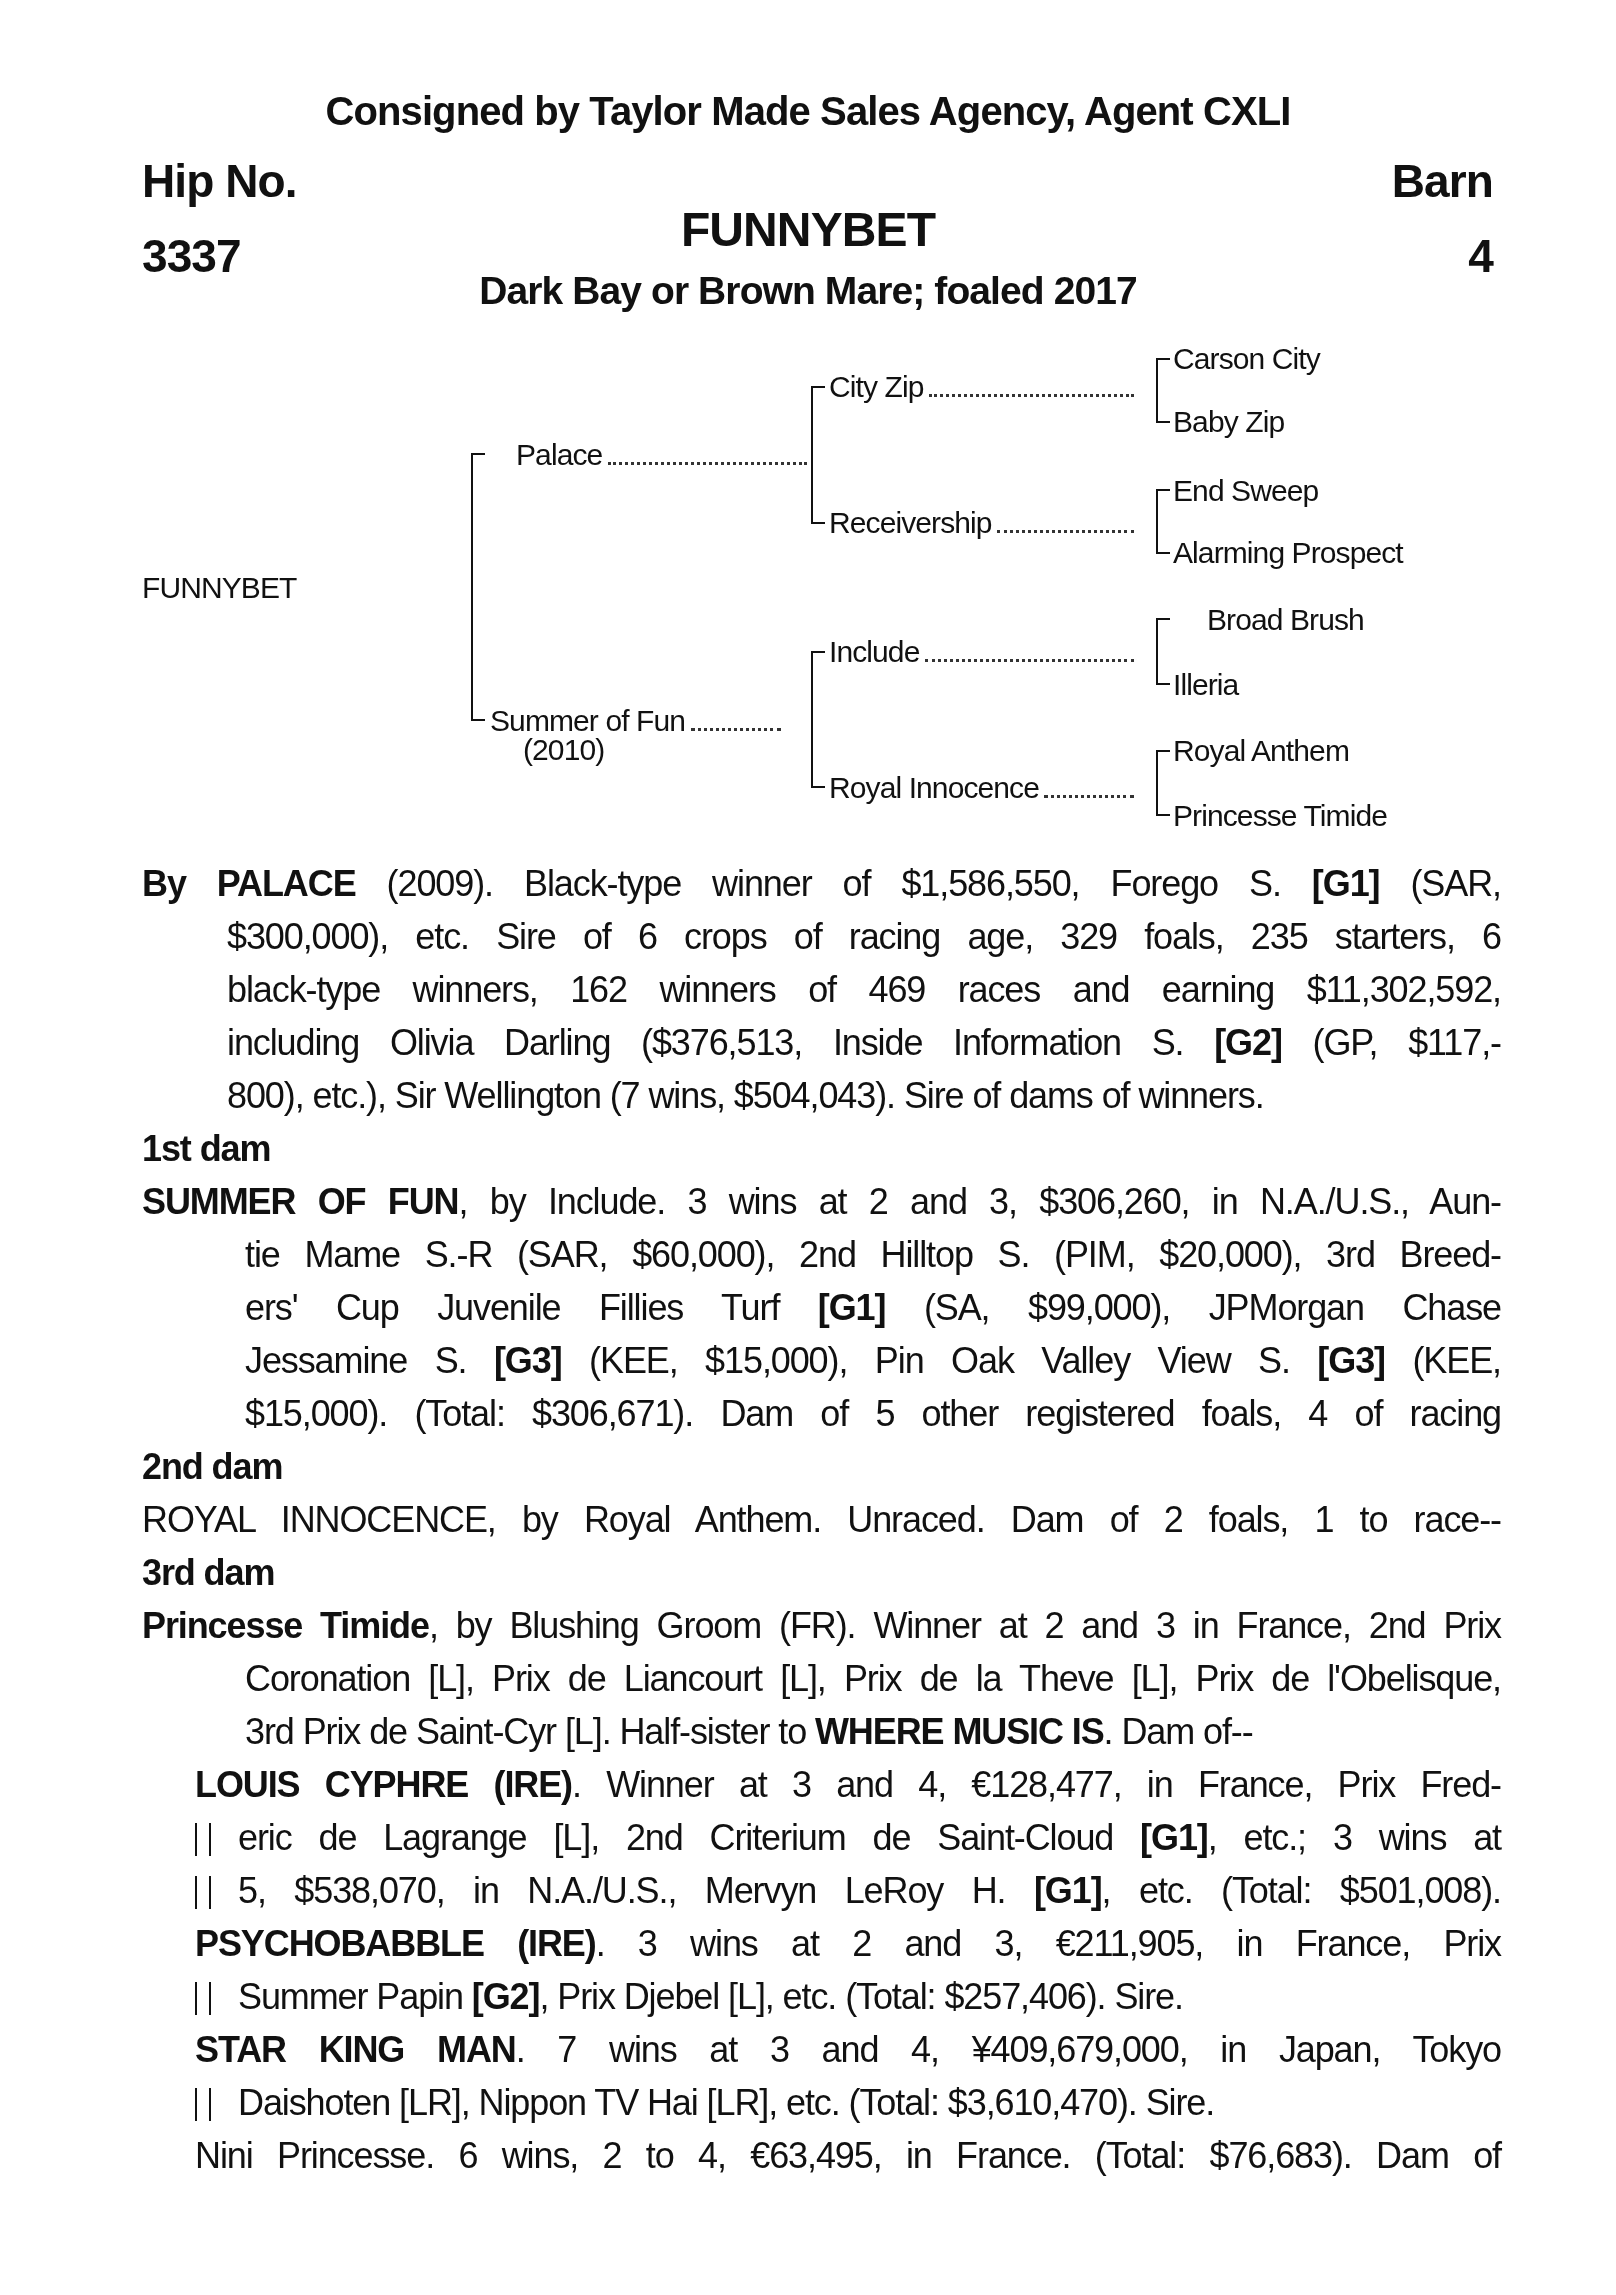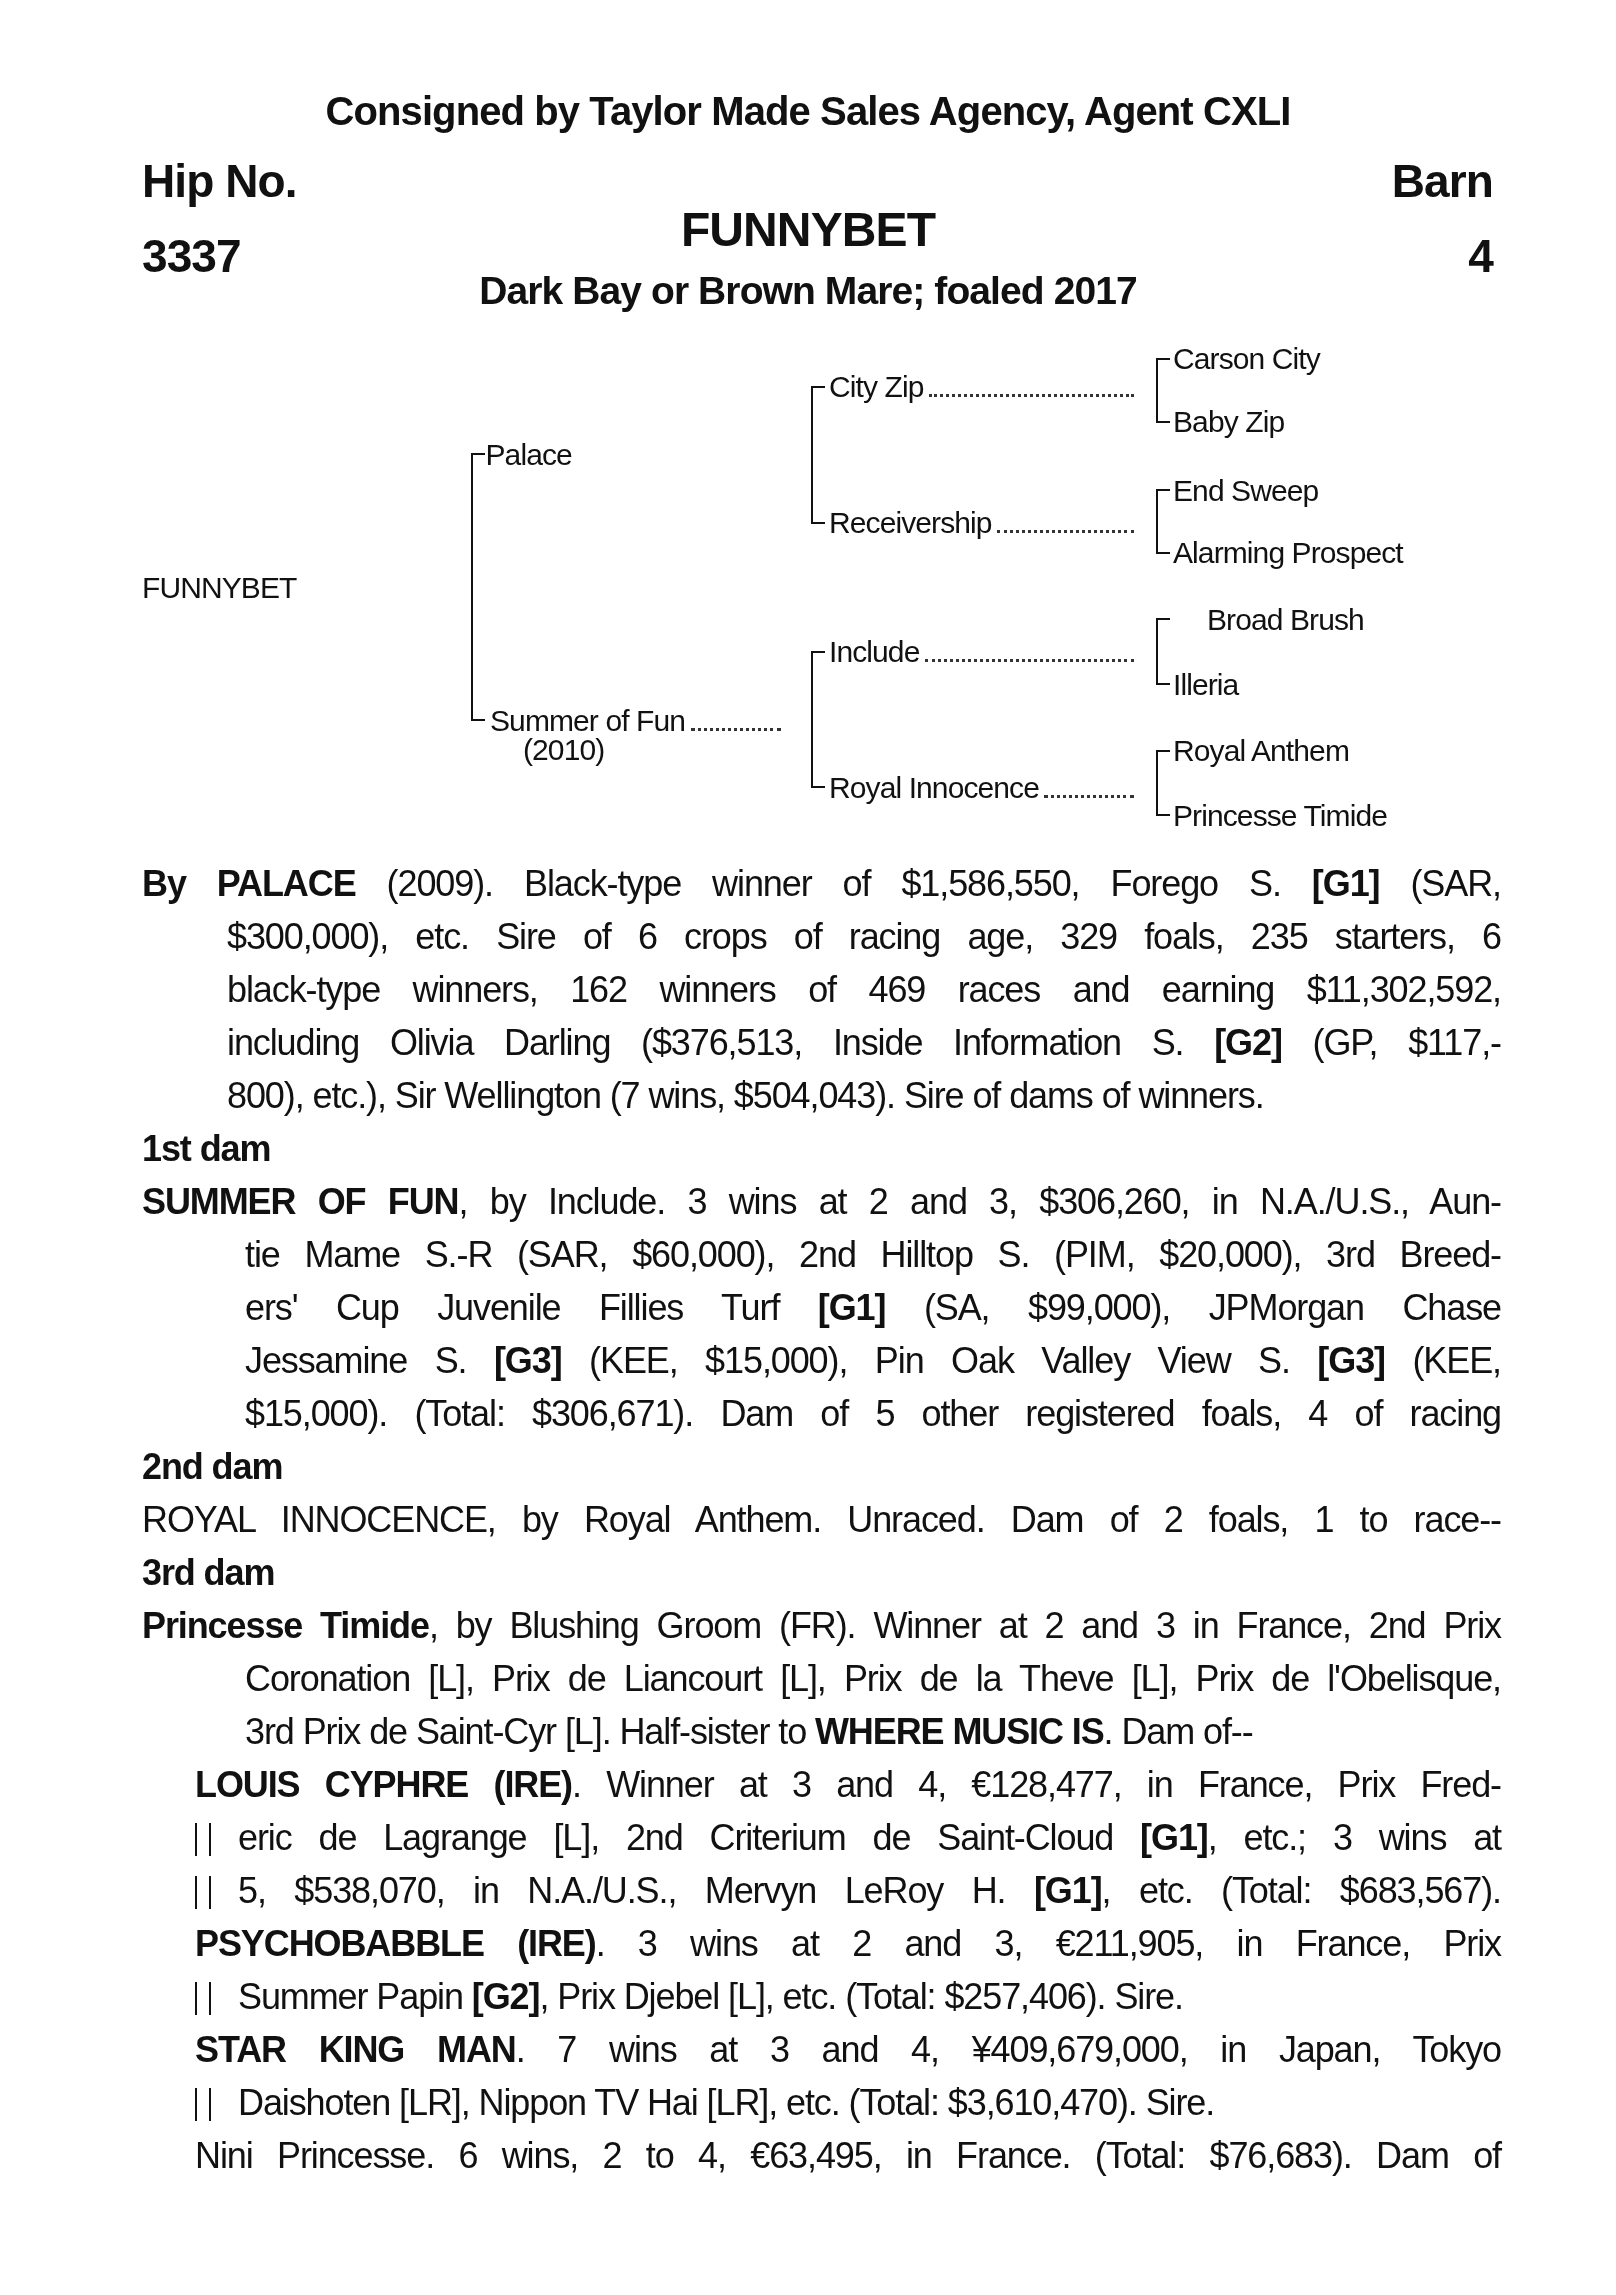--- a/index.html
+++ b/index.html
@@ -50,21 +50,21 @@
   <div class="hip-num">3337</div>
   <div class="barn-label">Barn</div>
   <div class="barn-num">4</div>
   <div class="title">FUNNYBET</div>
   <div class="subtitle">Dark Bay or Brown Mare; foaled 2017</div>
 
   <div>
 
     <div class="trow" style="left:142px;top:571px;"><span class="tname">FUNNYBET</span></div>
 
-    <div class="trow" style="left:480px;top:438px;width:293px;flex-direction:column;"><span class="tname">Palace</span><span class="dots"></span></div>
+    <div class="trow" style="left:516px;top:438px;width:293px;"><span class="tname">Palace</span><span class="dots"></span></div>
     <div class="trow" style="left:490px;top:704px;width:293px;"><span class="tname">Summer of Fun</span><span class="dots"></span></div>
     <div class="trow" style="left:523px;top:733px;"><span class="tname">(2010)</span></div>
 
     <div class="trow" style="left:829px;top:370px;width:307px;"><span class="tname">City Zip</span><span class="dots"></span></div>
     <div class="trow" style="left:829px;top:506px;width:307px;"><span class="tname">Receivership</span><span class="dots"></span></div>
     <div class="trow" style="left:829px;top:635px;width:307px;"><span class="tname">Include</span><span class="dots"></span></div>
     <div class="trow" style="left:829px;top:771px;width:307px;"><span class="tname">Royal Innocence</span><span class="dots"></span></div>
 
     <div class="trow" style="left:1173px;top:342px;"><span class="tname">Carson City</span></div>
     <div class="trow" style="left:1173px;top:405px;"><span class="tname">Baby Zip</span></div>
@@ -117,21 +117,21 @@
       <div class="line n4 jl"><span>Jessamine S. </span><span class="bold">[G3]</span><span> (KEE, $15,000), Pin Oak Valley View S. </span><span class="bold">[G3]</span><span> (KEE,</span></div>
       <div class="line n4 jl"><span>$15,000). (Total: $306,671). Dam of 5 other registered foals, 4 of racing</span></div>
       <div class="line n0"><span class="bold">2nd dam</span></div>
       <div class="line n0 jl"><span>ROYAL INNOCENCE, by Royal Anthem. Unraced. Dam of 2 foals, 1 to race--</span></div>
       <div class="line n0"><span class="bold">3rd dam</span></div>
       <div class="line n0 jl"><span class="bold">Princesse Timide</span><span>, by Blushing Groom (FR). Winner at 2 and 3 in France, 2nd Prix</span></div>
       <div class="line n4 jl"><span>Coronation [L], Prix de Liancourt [L], Prix de la Theve [L], Prix de l'Obelisque,</span></div>
       <div class="line n4"><span>3rd Prix de Saint-Cyr [L]. Half-sister to </span><span class="bold">WHERE MUSIC IS</span><span>. Dam of--</span></div>
       <div class="line n1 jl"><span class="bold">LOUIS CYPHRE (IRE)</span><span>. Winner at 3 and 4, €128,477, in France, Prix Fred-</span></div>
       <div class="line n1 jl barl"><span class="dbar"></span><span>eric de Lagrange [L], 2nd Criterium de Saint-Cloud </span><span class="bold">[G1]</span><span>, etc.; 3 wins at</span></div>
-      <div class="line n1 jl barl"><span class="dbar"></span><span>5, $538,070, in N.A./U.S., Mervyn LeRoy H. </span><span class="bold">[G1]</span><span>, etc. (Total: $683,567).</span></div>
+      <div class="line n1 jl barl"><span class="dbar"></span><span>5, $538,070, in N.A./U.S., Mervyn LeRoy H. </span><span class="bold">[G1]</span><span>, etc. (Total: $501,008).</span></div>
       <div class="line n1 jl"><span class="bold">PSYCHOBABBLE (IRE)</span><span>. 3 wins at 2 and 3, €211,905, in France, Prix</span></div>
       <div class="line n1 barl"><span class="dbar"></span><span>Summer Papin </span><span class="bold">[G2]</span><span>, Prix Djebel [L], etc. (Total: $257,406). Sire.</span></div>
       <div class="line n1 jl"><span class="bold">STAR KING MAN</span><span>. 7 wins at 3 and 4, ¥409,679,000, in Japan, Tokyo</span></div>
       <div class="line n1 barl"><span class="dbar"></span><span>Daishoten [LR], Nippon TV Hai [LR], etc. (Total: $3,610,470). Sire.</span></div>
       <div class="line n1 jl"><span>Nini Princesse. 6 wins, 2 to 4, €63,495, in France. (Total: $76,683). Dam of</span></div>
     </div>
 
 </div>
 
 

